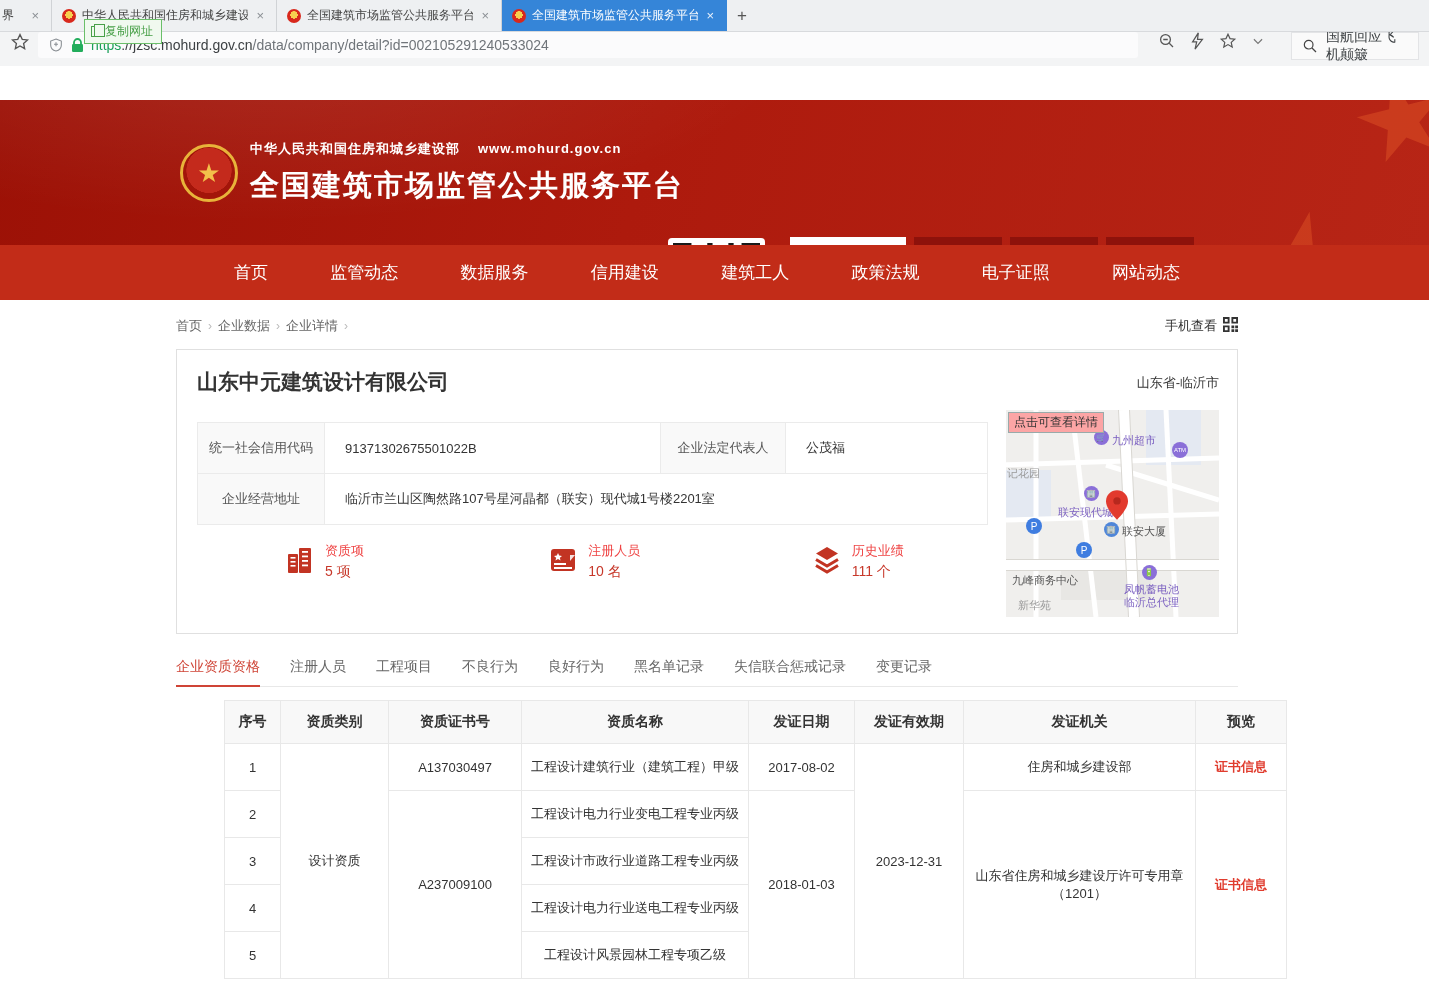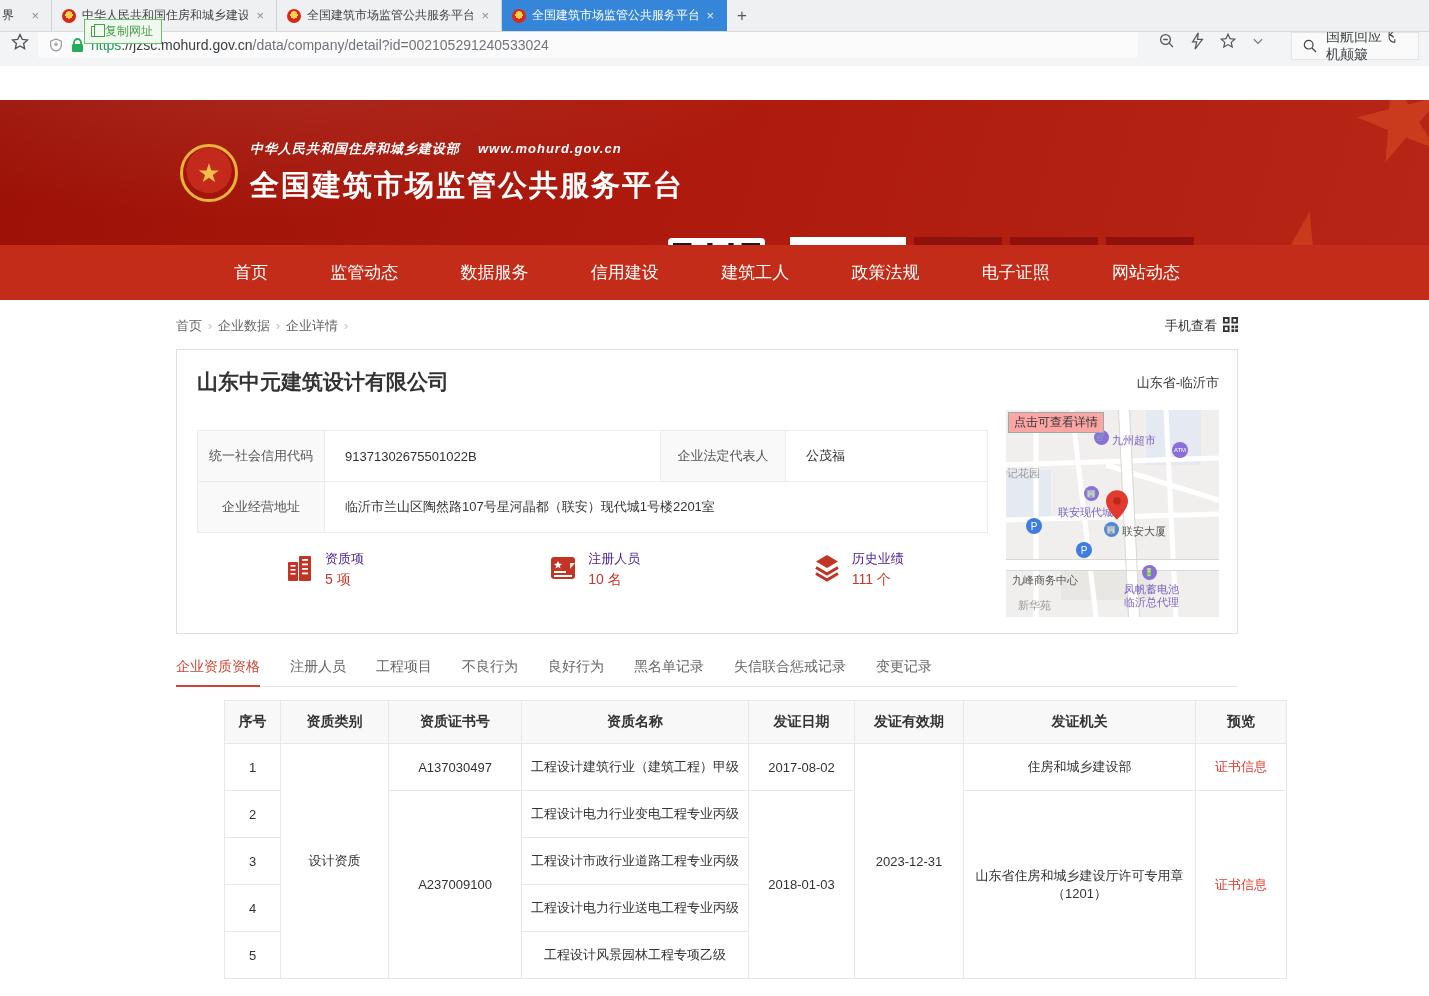--- a/index.html
+++ b/index.html
@@ -43,21 +43,21 @@
   .bstar { position:absolute; background:rgba(255,120,50,.28);
       clip-path:polygon(50% 0%,61% 35%,98% 35%,68% 57%,79% 91%,50% 70%,21% 91%,32% 57%,2% 35%,39% 35%); }
   .bstar.s1 { width:150px; height:150px; right:60px; top:110px; transform:rotate(12deg); }
   .bstar.s2 { width:90px; height:90px; right:-18px; top:-25px; transform:rotate(-14deg); }
 
   .brand { position:absolute; left:180px; top:40px; display:flex; align-items:center; gap:12px; }
   .emblem { width:58px; height:58px; border-radius:50%;
       background:radial-gradient(circle at 50% 45%, #c42a1c 0 58%, #a3150a 59% 100%);
       border:3px solid #e8b33a; display:flex; align-items:center; justify-content:center; }
   .emblem span { color:#f3c14a; font-size:26px; line-height:1; }
-  .brand-text .line1 { color:#fff; font-size:13px; font-weight:bold; letter-spacing:1px; display:flex; gap:18px; align-items:baseline;font-style:italic; }
+  .brand-text .line1 { color:#fff; font-size:13px; font-weight:bold; letter-spacing:1px; display:flex; gap:18px; align-items:baseline; }
   .brand-text .line1 .www { font-weight:bold; font-size:13px; }
   .brand-text .line2 { color:#fff; font-size:29px; font-weight:bold; letter-spacing:2px; margin-top:8px; }
 
   .qrcard { position:absolute; left:668px; top:138px; width:97px; height:97px; background:#fff; border-radius:4px; padding:5px; }
 
   .hsearch { position:absolute; left:790px; top:137px; width:448px; }
   .hsearch .stabs { display:flex; gap:8px; }
   .stab { height:32px; padding:0 16px; display:flex; align-items:center; font-size:14px; color:#fff; background:#8e120b; cursor:pointer; }
   .stab.active { background:#fff; color:#c01e14; font-weight:bold; }
 
@@ -69,50 +69,50 @@
   .content { width:1062px; margin-left:176px; }
   .crumbrow { display:flex; justify-content:space-between; align-items:center; margin-top:16px; height:20px; }
   .crumbs { font-size:13px; color:#666; display:flex; gap:6px; align-items:center; }
   .crumbs .sep { color:#bbb; font-size:12px; }
   .mobileview { display:flex; align-items:center; gap:6px; font-size:13px; color:#333; }
 
   .card { position:relative; margin-top:13px; border:1px solid #e0e0e0; height:285px; padding:18px 18px 0 20px; }
   .card h1 { font-size:21px; color:#333; font-weight:bold; }
   .card .region { position:absolute; right:18px; top:24px; font-size:13px; color:#333; }
 
-  table.info { border-collapse:collapse; margin-top:34px; }
+  table.info { border-collapse:collapse; margin-top:26px; }
   table.info td { border:1px solid #ebebeb; height:51px; font-size:13px; }
   td.ilabel { background:#f9f9f9; color:#555; text-align:center; width:127px; }
   td.ival { color:#333; padding-left:20px; }
 
   .stats { display:flex; margin-top:17px; width:790px; }
   .stat { flex:1; display:flex; align-items:center; gap:10px; padding-left:88px; }
   .stat:first-child { padding-left:88px; }
-  .stat .txt .lab { font-size:13px; color:#4c1d95; }
+  .stat .txt .lab { font-size:13px; color:#ef4444; }
   .stat .txt .val { font-size:14px; color:#c7382a; margin-top:3px; }
 
   .map { position:absolute; right:18px; top:60px; width:213px; height:207px; background:#f0efed; overflow:hidden; cursor:pointer; }
   .map svg.roads { position:absolute; inset:0; }
   .map .hint { position:absolute; left:2px; top:2px; background:#fca5a5; border:1px solid #9aa; font-size:12px; color:#333; padding:1px 5px; z-index:4; }
   .poi { position:absolute; font-size:11px; white-space:nowrap; z-index:3; }
   .poi.purple { color:#7a5fc0; }
   .poi.gray { color:#9a9a9a; }
   .poi.dark { color:#555; }
   .badge { position:absolute; border-radius:50% 50% 50% 50%; background:#8a6fd8; color:#fff; display:flex; align-items:center; justify-content:center; z-index:2; }
   .badge.p { background:#3f7de0; }
   .pin { position:absolute; z-index:4; }
 
   .sectabs { display:flex; gap:30px; margin-top:24px; border-bottom:1px solid #e8e8e8; }
   .sectab { font-size:14px; color:#666; padding-bottom:9px; cursor:pointer; }
   .sectab.active { color:#cf4436; border-bottom:2px solid #cf4436; margin-bottom:-1px; }
 
   table.qual { border-collapse:collapse; margin-top:13px; width:1062px; table-layout:fixed;margin-left:48px; }
   table.qual th { background:#f8f8f8; font-size:14px; color:#333; height:43px; border:1px solid #e8e8e8; font-weight:bold; }
   table.qual td { border:1px solid #e8e8e8; font-size:13px; color:#333; text-align:center; height:47px; padding:2px 4px; }
-  .certlink { color:#e03c2e; cursor:pointer; }
+  .certlink { color:#e03c2e; cursor:pointer;font-weight:bold; }
 </style>
 </head>
 <body>
 
 <div class="screen">
 
   <div class="tabbar">
     <div class="tab partial">
       <span class="title">界</span>
       <span class="close">×</span>

